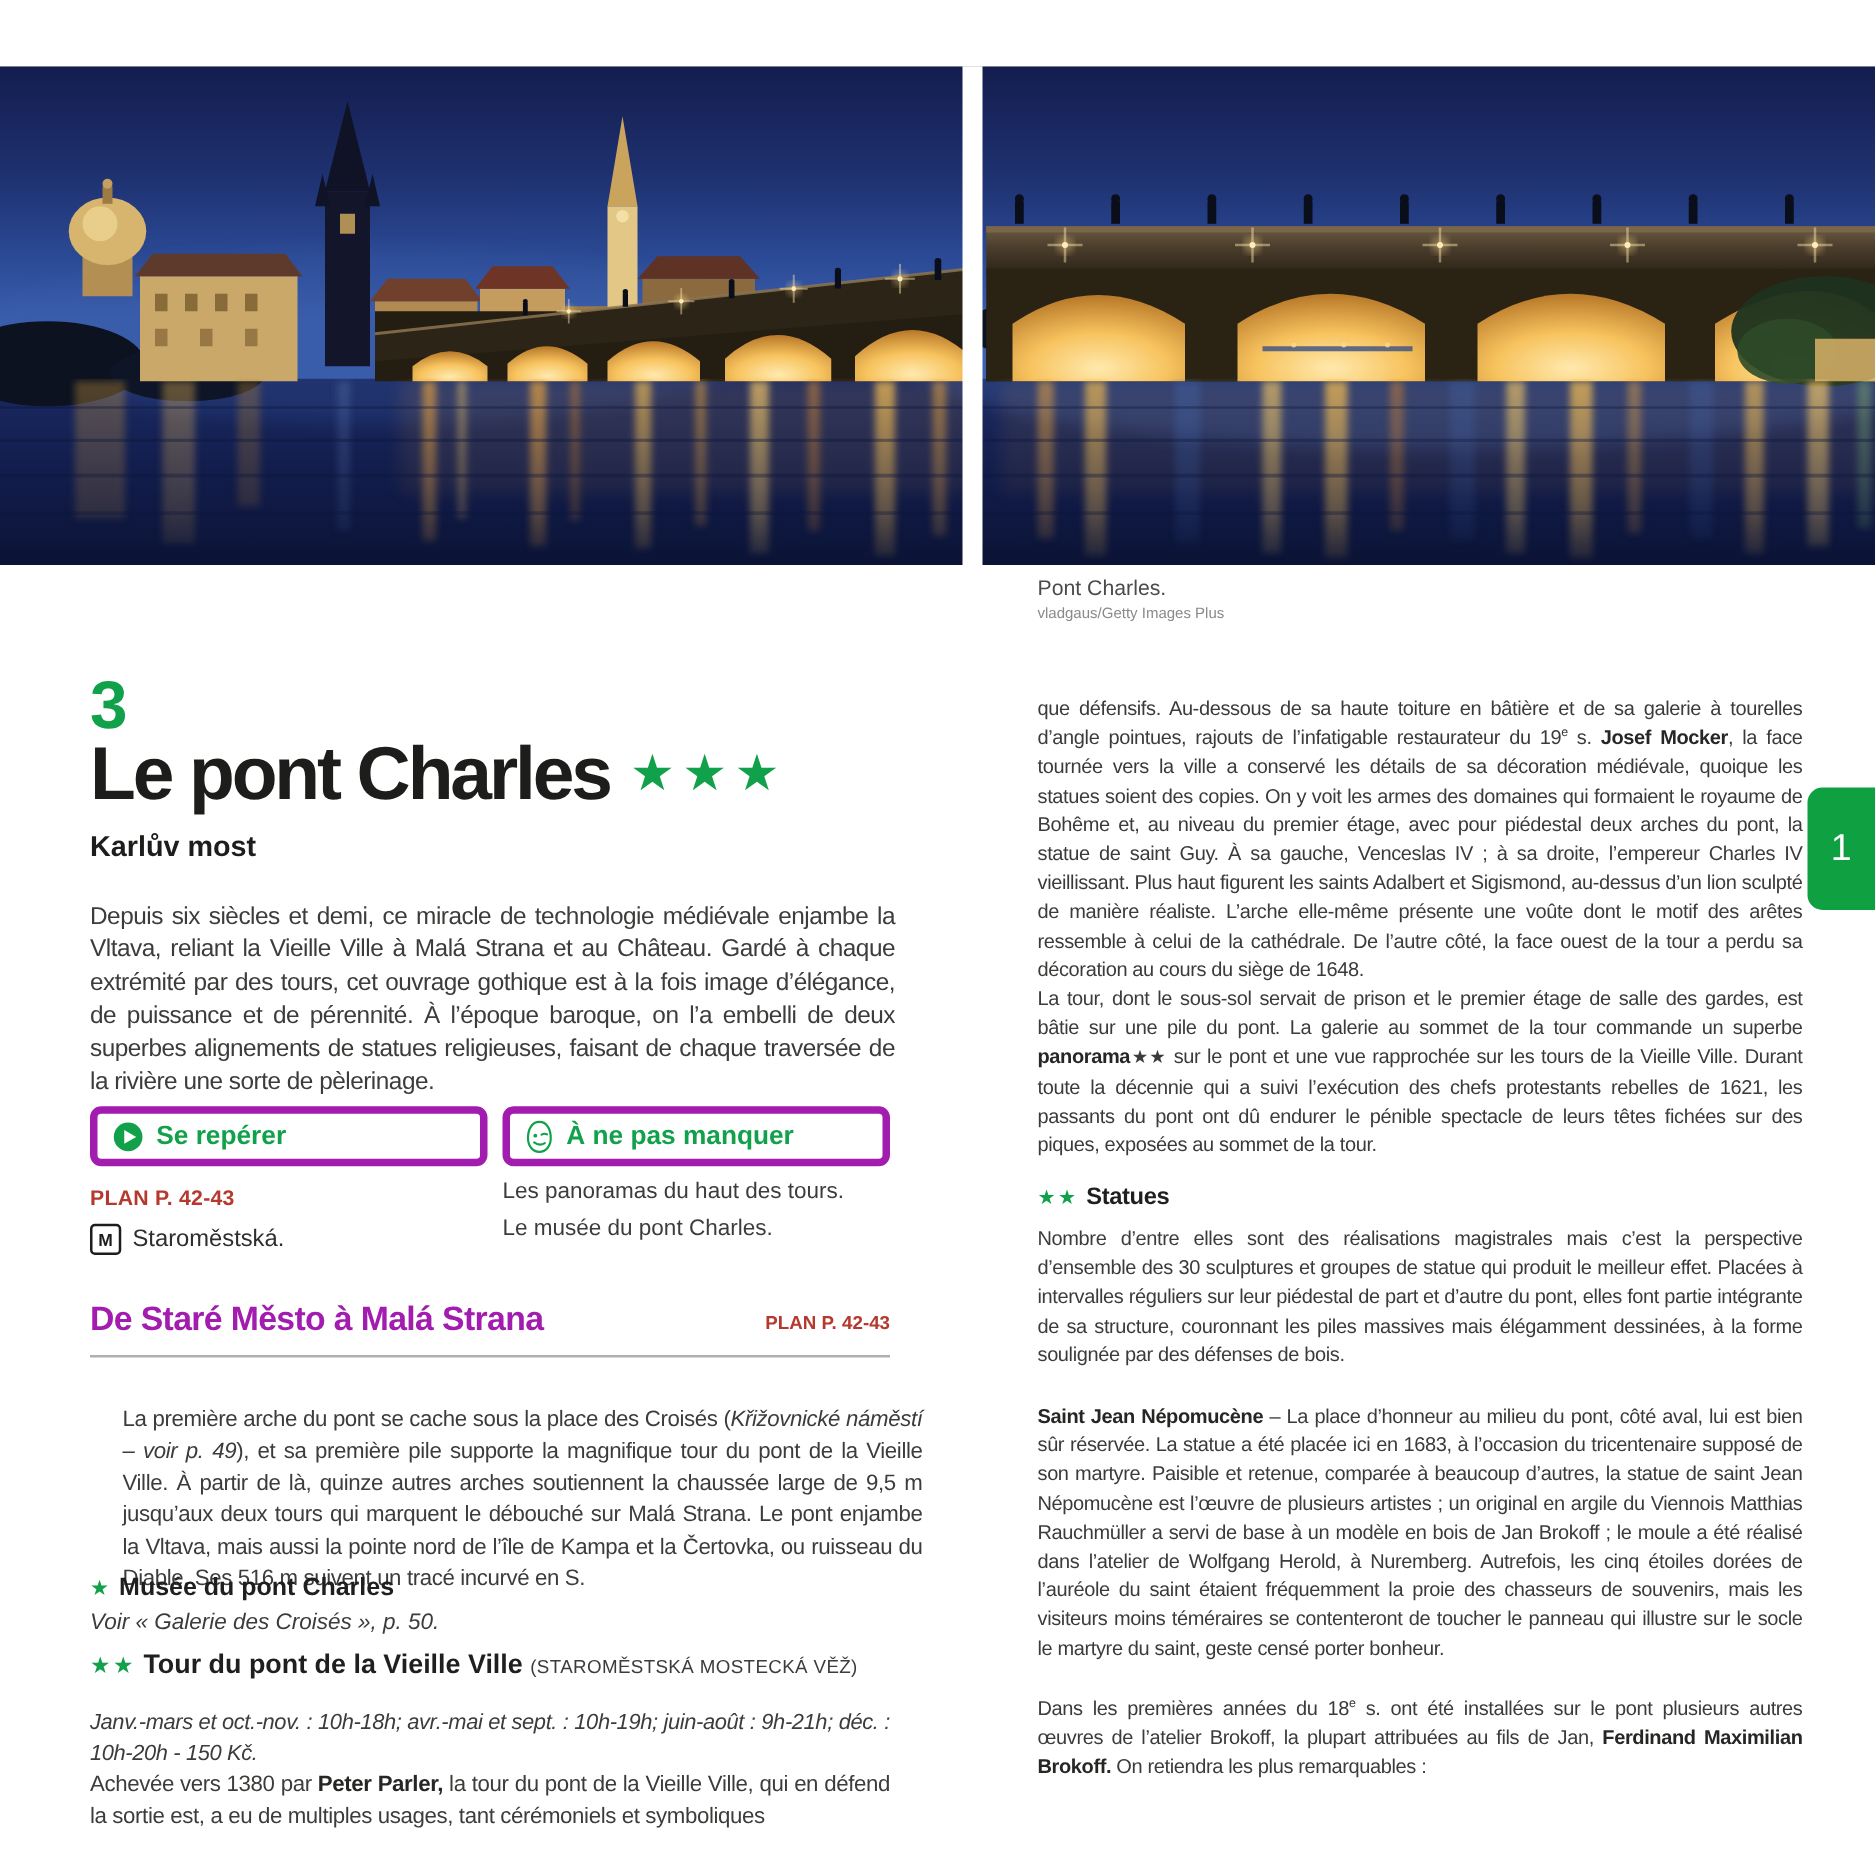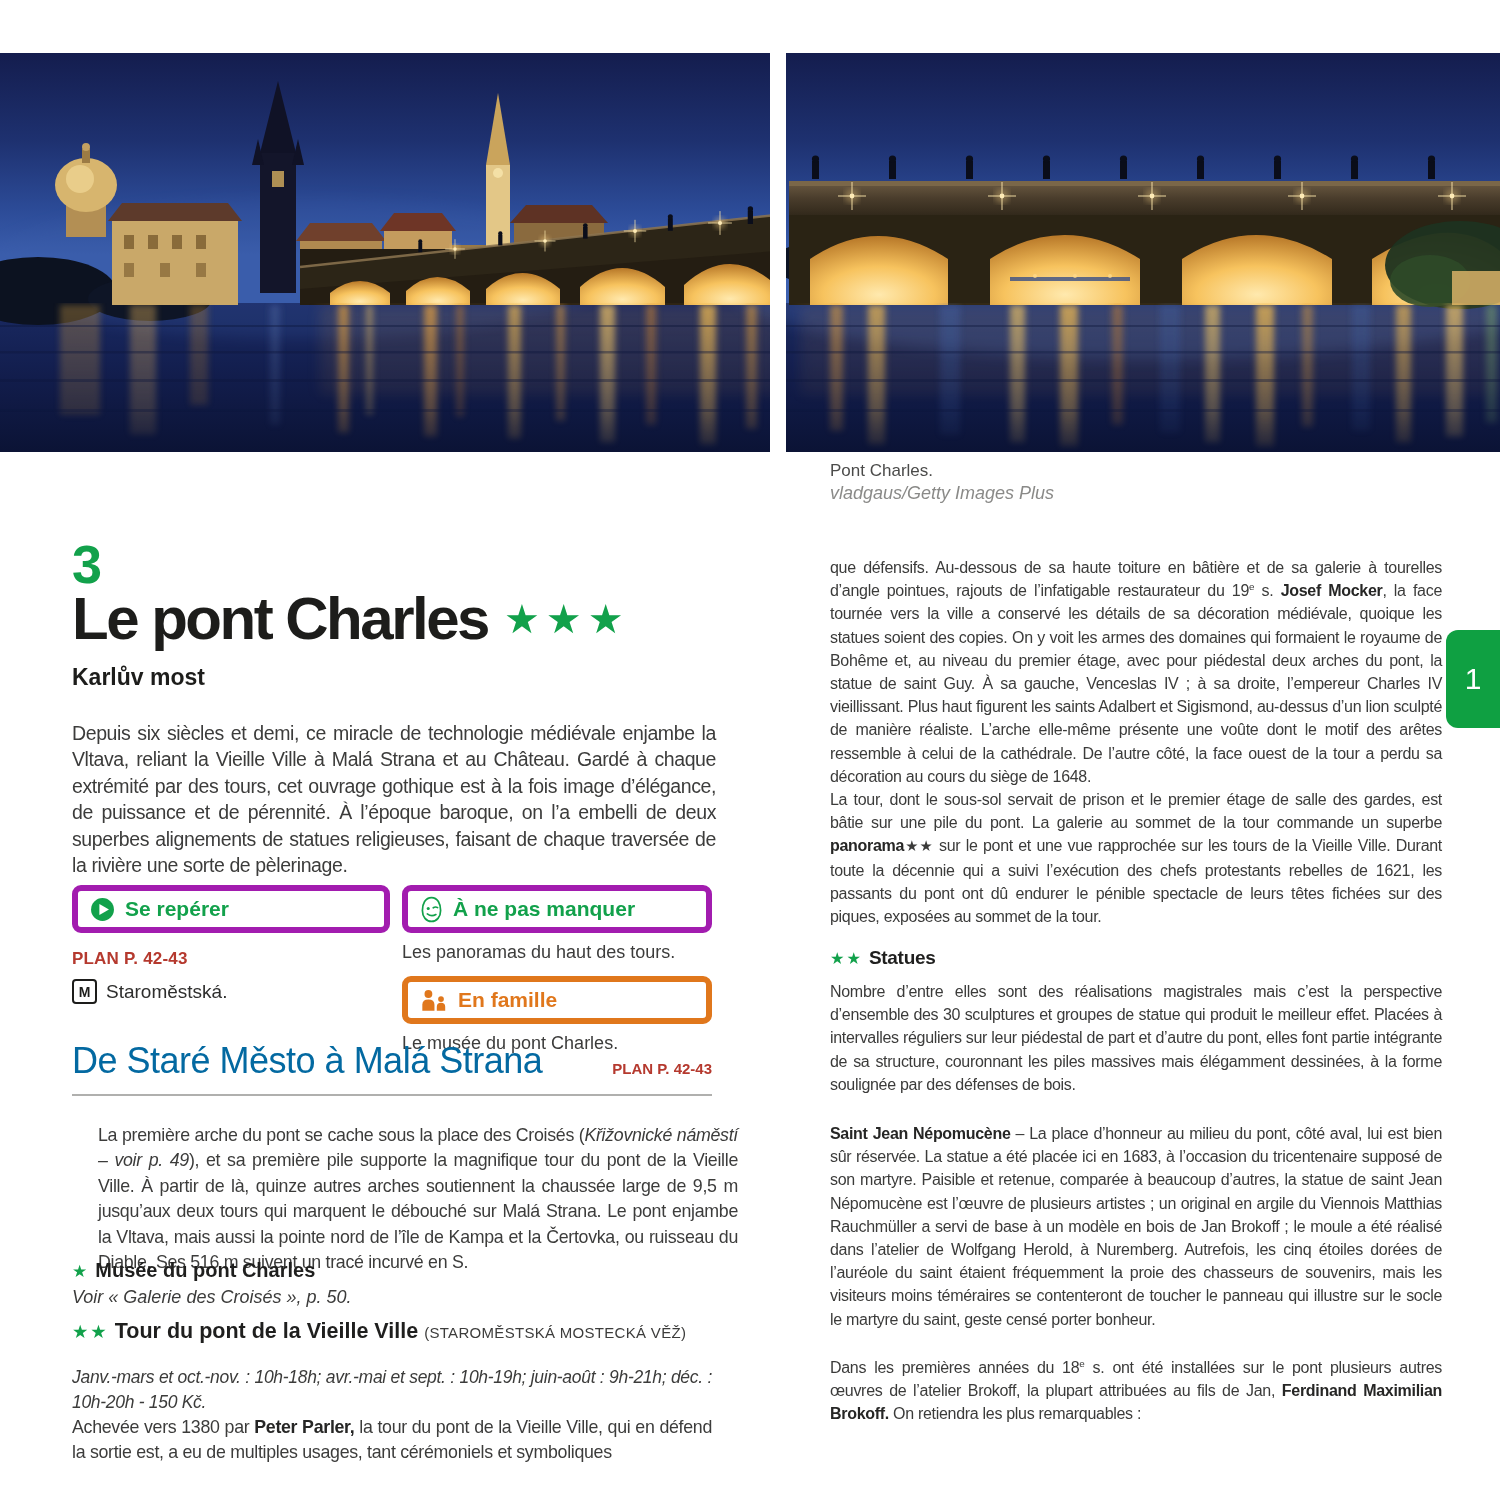--- a/index.html
+++ b/index.html
@@ -4,21 +4,21 @@
 <style>
   html,body{margin:0;padding:0;background:#ffffff;}
   .page{position:relative;width:1500px;height:1500px;background:#fff;overflow:hidden;
         font-family:"Liberation Sans","DejaVu Sans",sans-serif;color:#3c3c3b;}
 
   
   .photo-wrap{position:absolute;left:0;top:53px;width:1500px;height:399px;}
   .photo-wrap svg{display:block;width:100%;height:100%;}
   .photo-gutter{position:absolute;left:770px;top:0;width:16px;height:399px;background:#ffffff;}
   .photo-caption{position:absolute;left:830px;top:461px;font-size:17px;color:#4b4b4a;}
-  .photo-credit{position:absolute;left:830px;top:483px;font-size:18px;font-style:italic;color:#8a8a88;}
+  .photo-credit{position:absolute;left:830px;top:483px;font-size:12px;color:#8a8a88;}
 
   
   .page-tab{position:absolute;right:0;top:630px;width:54px;height:98px;background:#0fa042;
             border-radius:12px 0 0 12px;display:flex;align-items:center;justify-content:center;
             color:#fff;font-size:30px;font-weight:400;}
 
   
   .left-col{position:absolute;left:72px;top:537px;width:640px;}
   .chapter-number{position:absolute;top:0;left:0;font-size:54px;line-height:1;font-weight:700;color:#12a14b;}
   .title-row{position:absolute;top:52px;left:0;white-space:nowrap;display:flex;align-items:center;}
@@ -36,21 +36,21 @@
   .box-icon{flex:0 0 auto;display:flex;align-items:center;}
   .ref-lines{margin-top:11px;font-size:17px;font-weight:700;line-height:29px;color:#b5392e;letter-spacing:0.2px;}
   .metro-row{margin-top:6px;display:flex;align-items:center;gap:9px;font-size:19px;color:#2e2e2d;}
   .metro-icon{width:21px;height:21px;border:2.5px solid #1d1d1b;border-radius:4px;display:flex;align-items:center;
               justify-content:center;font-size:14px;font-weight:700;color:#1d1d1b;}
   .box-note{margin-top:9px;font-size:18px;color:#3c3c3b;}
   .family-box{margin-top:13px;}
 
   .section-head{position:absolute;top:504px;left:0;width:640px;border-bottom:2px solid #b0b0ae;
                 padding-bottom:13px;display:flex;justify-content:space-between;align-items:flex-end;}
-  .section-title{font-size:36px;font-weight:400;letter-spacing:-0.5px;color:#0369a1;line-height:1.1;}
+  .section-title{font-size:27px;font-weight:700;letter-spacing:-0.5px;color:#a21caf;line-height:1.1;}
   .plan-ref{font-size:15px;font-weight:700;color:#b5392e;padding-bottom:4px;white-space:nowrap;}
 
   .section-para{position:absolute;top:568px;left:0;width:640px;font-size:17.8px;line-height:25.5px;
                 letter-spacing:-0.3px;text-align:justify;margin-left:26px;}
 
   .sub-head{font-weight:700;color:#1f1f1e;}
   .head-star{color:#12a14b;font-size:0.85em;letter-spacing:2px;margin-right:6px;}
   .musee-head{position:absolute;top:722px;left:0;font-size:20px;}
   .musee-note{position:absolute;top:750px;left:0;font-size:18px;font-style:italic;color:#3c3c3b;}
   .tour-head{position:absolute;top:782px;left:0;width:640px;font-size:21.5px;}
@@ -326,31 +326,20 @@
                 <path d="M12 1.5 C5.5 1.5 2.5 8 2.5 15 C2.5 21.8 6.5 26.5 12 26.5 C17.5 26.5 21.5 21.8 21.5 15 C21.5 8 18.5 1.5 12 1.5 Z" fill="none" stroke="#12a14b" stroke-width="1.8"></path>
                 <circle cx="8.6" cy="13" r="1.6" fill="#12a14b"></circle>
                 <path d="M13.8 12.2 q2.4 -1.6 4.6 -0.2" stroke="#12a14b" stroke-width="1.7" fill="none" stroke-linecap="round"></path>
                 <path d="M7.6 18.6 q4.4 3.4 9 0.6" stroke="#12a14b" stroke-width="1.7" fill="none" stroke-linecap="round"></path>
               </svg>
           </span>
           <span class="box-label">À ne pas manquer</span>
         </div>
         <div class="box-note">Les panoramas du haut des tours.</div>
 
-        <div class="info-box orange family-box">
-          <span class="box-icon">
-            <svg width="28" height="23" viewBox="0 0 30 24">
-                <circle cx="9" cy="5" r="4.2" fill="#e0771c"></circle>
-                <path d="M2.5 23 v-6.5 q0 -5.5 6.5 -5.5 q6.5 0 6.5 5.5 V23 Z" fill="#e0771c"></path>
-                <circle cx="22.5" cy="10.5" r="3.1" fill="#e0771c"></circle>
-                <path d="M18 23 v-4.2 q0 -4.3 4.5 -4.3 q4.5 0 4.5 4.3 V23 Z" fill="#e0771c"></path>
-              </svg>
-          </span>
-          <span class="box-label">En famille</span>
-        </div>
         <div class="box-note">Le musée du pont Charles.</div>
       </div>
     </div>
 
     <div class="section-head">
       <span class="section-title">De Staré Město à Malá Strana</span>
       <span class="plan-ref">PLAN P. 42-43</span>
     </div>
 
     <p class="section-para"><span>La première arche du pont se cache sous la place des Croisés (</span><span class="i">Křižovnické náměstí – voir p. 49</span><span>), et sa première pile supporte la magnifique tour du pont de la Vieille Ville. À partir de là, quinze autres arches soutiennent la chaussée large de 9,5 m jusqu’aux deux tours qui marquent le débouché sur Malá Strana. Le pont enjambe la Vltava, mais aussi la pointe nord de l’île de Kampa et la Čertovka, ou ruisseau du Diable. Ses 516 m suivent un tracé incurvé en S.</span></p>

